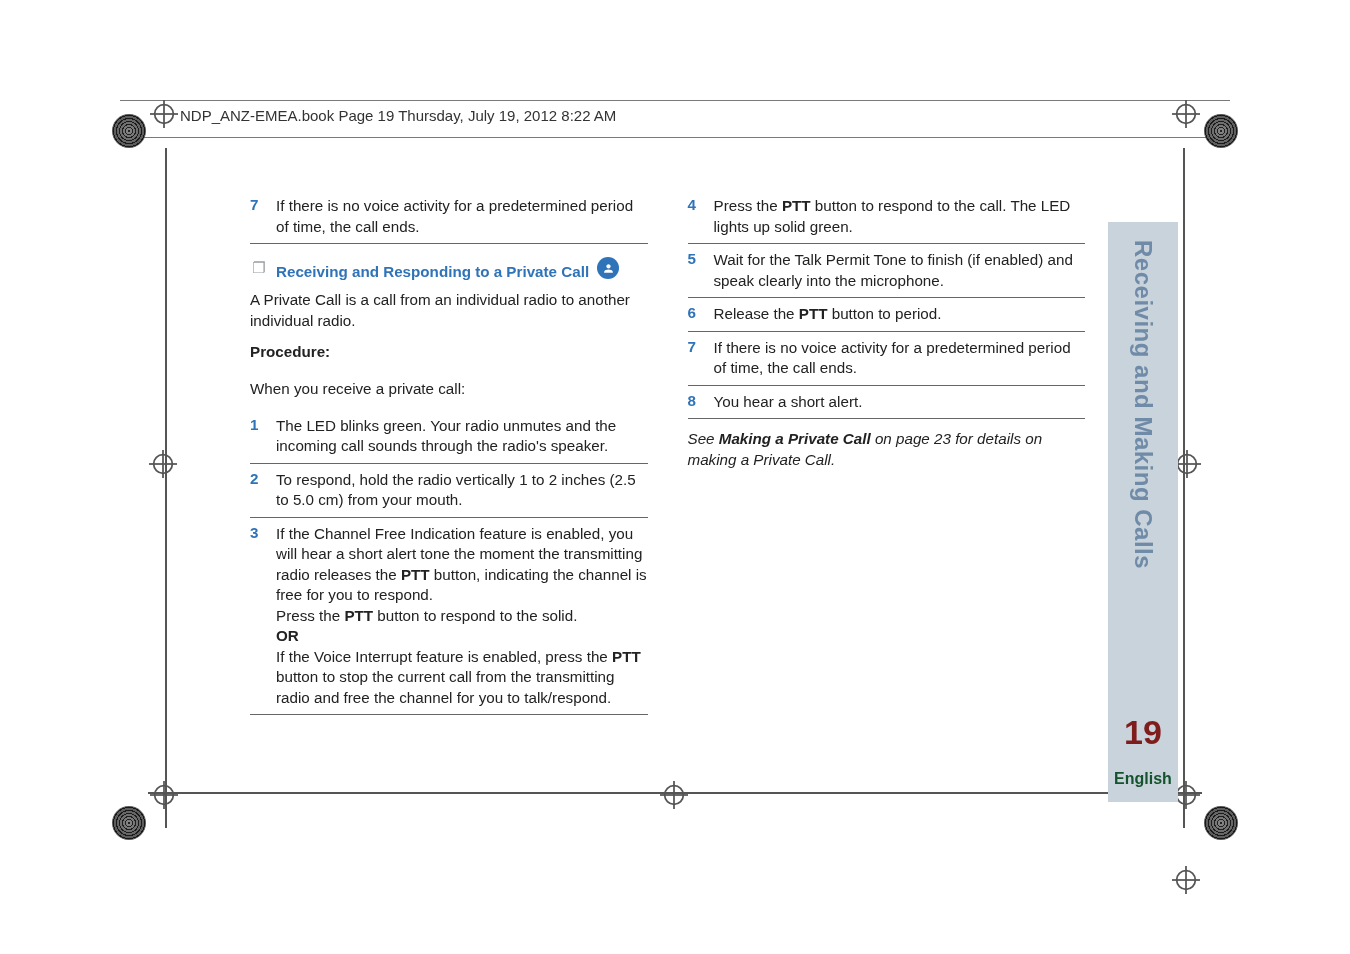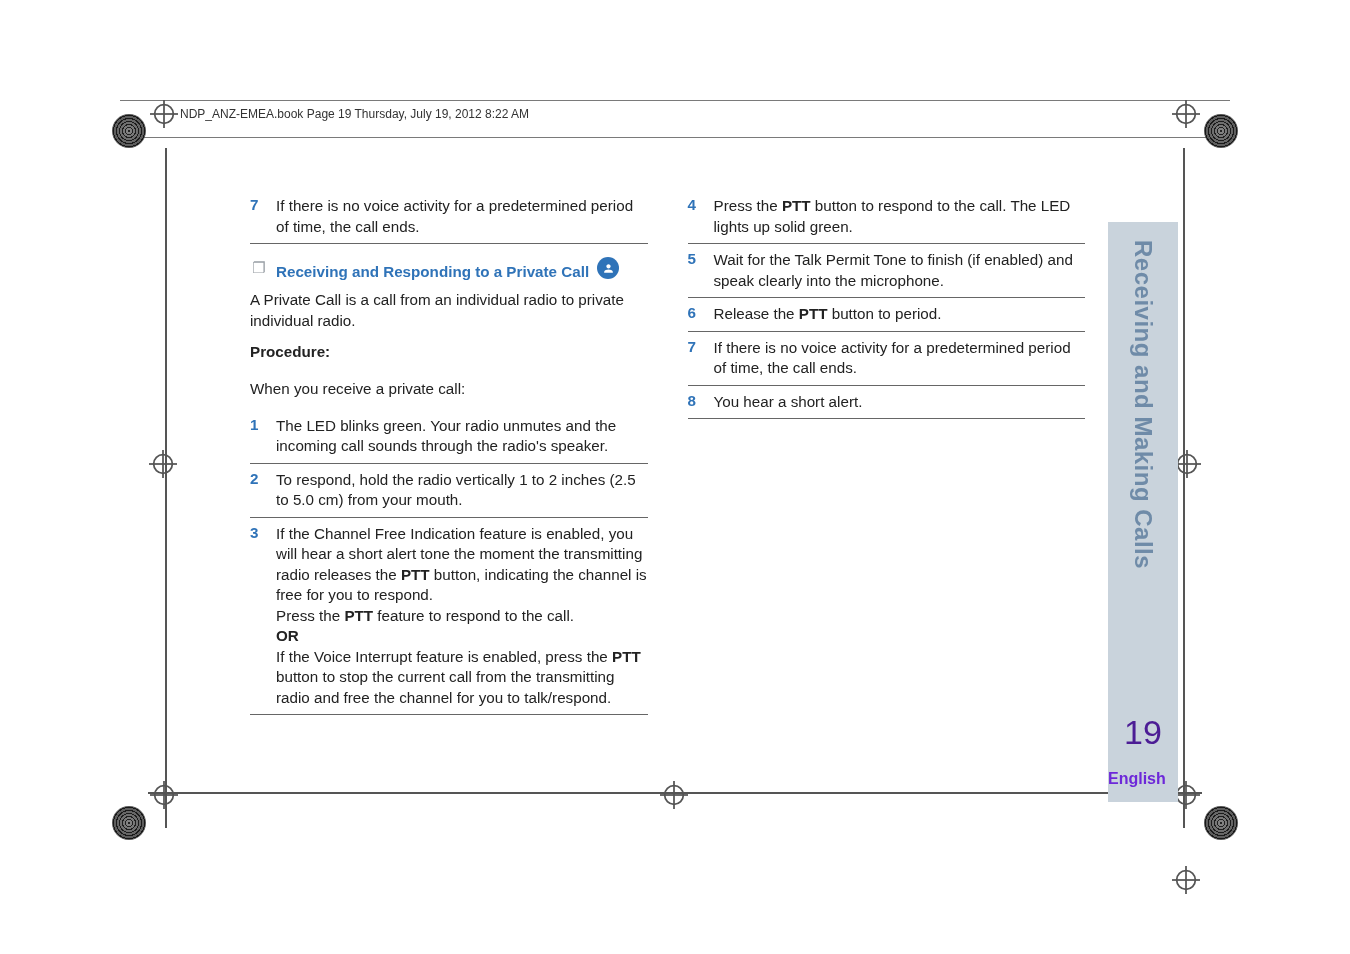--- a/index.html
+++ b/index.html
@@ -23,21 +23,21 @@
     left: 120px;
     right: 120px;
     height: 36px;
     border-top: 1px solid #7a7a7a;
     border-bottom: 1px solid #7a7a7a;
   }
   .header-text {
     position: absolute;
     top: 107px;
     left: 180px;
-    font-size: 12px;
+    font-size: 15px;
     color: #333;
   }
   .columns {
     position: absolute;
     top: 190px;
     left: 250px;
     width: 835px;
     display: flex;
     gap: 40px;
   }
@@ -100,30 +100,30 @@
     font-weight: bold;
     color: #6f8ba8;
     letter-spacing: 0.5px;
     white-space: nowrap;
   }
   .side-page {
     position: absolute;
     bottom: 50px; left: 0; right: 0;
     text-align: center;
     font-size: 34px;
-    font-weight: normal;
-    color: #4c1d95;
+    font-weight: bold;
+    color: #7f1d1d;
   }
   .side-lang {
     position: absolute;
     bottom: 14px; left: 0; right: 0;
-    text-align: left;
+    text-align: center;
     font-size: 16px;
     font-weight: bold;
-    color: #6d28d9;
+    color: #14532d;
   }
   
   .reg {
     position: absolute;
     width: 28px; height: 28px;
     display: flex; align-items: center; justify-content: center;
     font-size: 20px; color: #555;
   }
   .globe {
     position: absolute;
@@ -207,38 +207,38 @@
       <div class="subhead-row">
         <span class="book-icon">❐</span>
         <span class="subhead">Receiving and Responding to a Private Call</span>
         <span class="badge-icon">
           <svg width="13" height="13" viewBox="0 0 24 24" fill="#fff">
               <path d="M12 12c2.2 0 4-1.8 4-4s-1.8-4-4-4-4 1.8-4 4 1.8 4 4 4zm0 2c-2.7 0-8 1.3-8 4v2h16v-2c0-2.7-5.3-4-8-4z"></path>
             </svg>
         </span>
       </div>
 
-      <div class="para">A Private Call is a call from an individual radio to private individual radio.</div>
+      <div class="para">A Private Call is a call from an individual radio to another individual radio.</div>
 
       <div class="proc-label">Procedure:</div>
       <div class="para" style="margin-top:19px;">When you receive a private call:</div>
 
       <div class="num-item">
         <div class="num">1</div>
         <div class="txt">The LED blinks green. Your radio unmutes and the incoming call sounds through the radio's speaker.</div>
       </div>
       <div class="num-item">
         <div class="num">2</div>
         <div class="txt">To respond, hold the radio vertically 1 to 2 inches (2.5 to 5.0 cm) from your mouth.</div>
       </div>
       <div class="num-item" style="border-bottom:1px solid #666;">
         <div class="num">3</div>
         <div class="txt">
           <span>If the Channel Free Indication feature is enabled, you will hear a short alert tone the moment the transmitting radio releases the </span><span class="bold">PTT</span><span> button, indicating the channel is free for you to respond.</span><br>
-          <span>Press the </span><span class="bold">PTT</span><span> feature to respond to the call.</span><br>
+          <span>Press the </span><span class="bold">PTT</span><span> button to respond to the solid.</span><br>
           <span class="bold">OR</span><br>
           <span>If the Voice Interrupt feature is enabled, press the </span><span class="bold">PTT</span><span> button to stop the current call from the transmitting radio and free the channel for you to talk/respond.</span>
         </div>
       </div>
     </div>
 
     <div class="col">
 
       <div class="num-item">
         <div class="num">4</div>
@@ -258,20 +258,23 @@
       </div>
       <div class="num-item">
         <div class="num">7</div>
         <div class="txt">If there is no voice activity for a predetermined period of time, the call ends.</div>
       </div>
       <div class="num-item" style="border-bottom:1px solid #666;">
         <div class="num">8</div>
         <div class="txt">You hear a short alert.</div>
       </div>
 
+      <div class="para italic">
+        <span>See </span><span class="bolditalic">Making a Private Call</span><span> on page 23 for details on making a Private Call.</span>
+      </div>
     </div>
   </div>
 
   <div class="sidebar">
     <div class="side-title">Receiving and Making Calls</div>
     <div class="side-page">19</div>
     <div class="side-lang">English</div>
   </div>
 
 </div>

